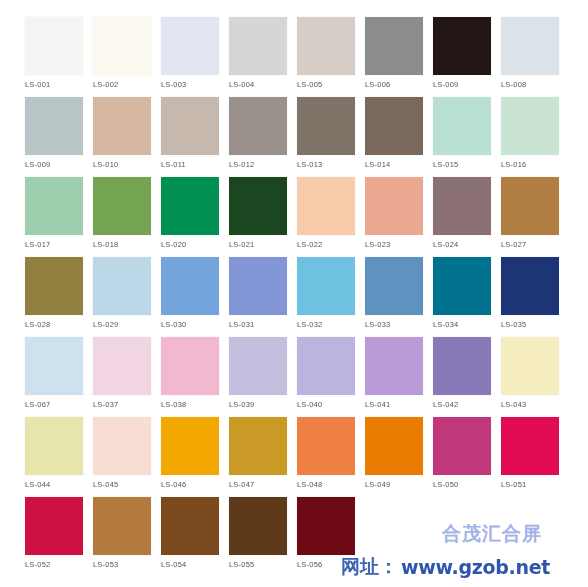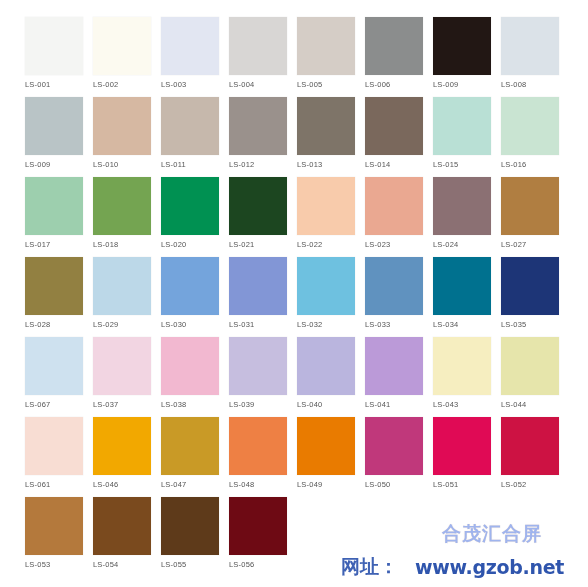--- a/index.html
+++ b/index.html
@@ -101,21 +101,21 @@
     font-weight: bold;
     color: #3f62b4;
     font-family: "DejaVu Sans", sans-serif;
     letter-spacing: 0px;
   }
   #url-watermark .wm-url-text {
     font-size: 19px;
     font-weight: bold;
     color: #2f55ad;
     font-family: "DejaVu Sans", sans-serif;
-    margin-left: 17px;
+    margin-left: 3px;
     letter-spacing: -0.3px;
   }
 </style>
 </head>
 <body>
 
 <div id="swatch-board">
   <div class="swatch-grid">
       <div class="swatch-cell">
         <span class="swatch-chip" style="background: rgb(244, 245, 243);"></span>
@@ -263,30 +263,34 @@
       </div>
       <div class="swatch-cell">
         <span class="swatch-chip" style="background: rgb(186, 181, 222);"></span>
         <span class="swatch-label">LS-040</span>
       </div>
       <div class="swatch-cell">
         <span class="swatch-chip" style="background: rgb(187, 154, 216);"></span>
         <span class="swatch-label">LS-041</span>
       </div>
       <div class="swatch-cell">
+        <span class="swatch-chip" style="background: rgb(138, 121, 184);"></span>
+        <span class="swatch-label">LS-042</span>
+      </div>
+      <div class="swatch-cell">
         <span class="swatch-chip" style="background: rgb(246, 238, 192);"></span>
         <span class="swatch-label">LS-043</span>
       </div>
       <div class="swatch-cell">
         <span class="swatch-chip" style="background: rgb(230, 229, 171);"></span>
         <span class="swatch-label">LS-044</span>
       </div>
       <div class="swatch-cell">
         <span class="swatch-chip" style="background: rgb(248, 221, 211);"></span>
-        <span class="swatch-label">LS-061</span>
+        <span class="swatch-label">LS-045</span>
       </div>
       <div class="swatch-cell">
         <span class="swatch-chip" style="background: rgb(242, 168, 0);"></span>
         <span class="swatch-label">LS-046</span>
       </div>
       <div class="swatch-cell">
         <span class="swatch-chip" style="background: rgb(201, 154, 38);"></span>
         <span class="swatch-label">LS-047</span>
       </div>
       <div class="swatch-cell">

